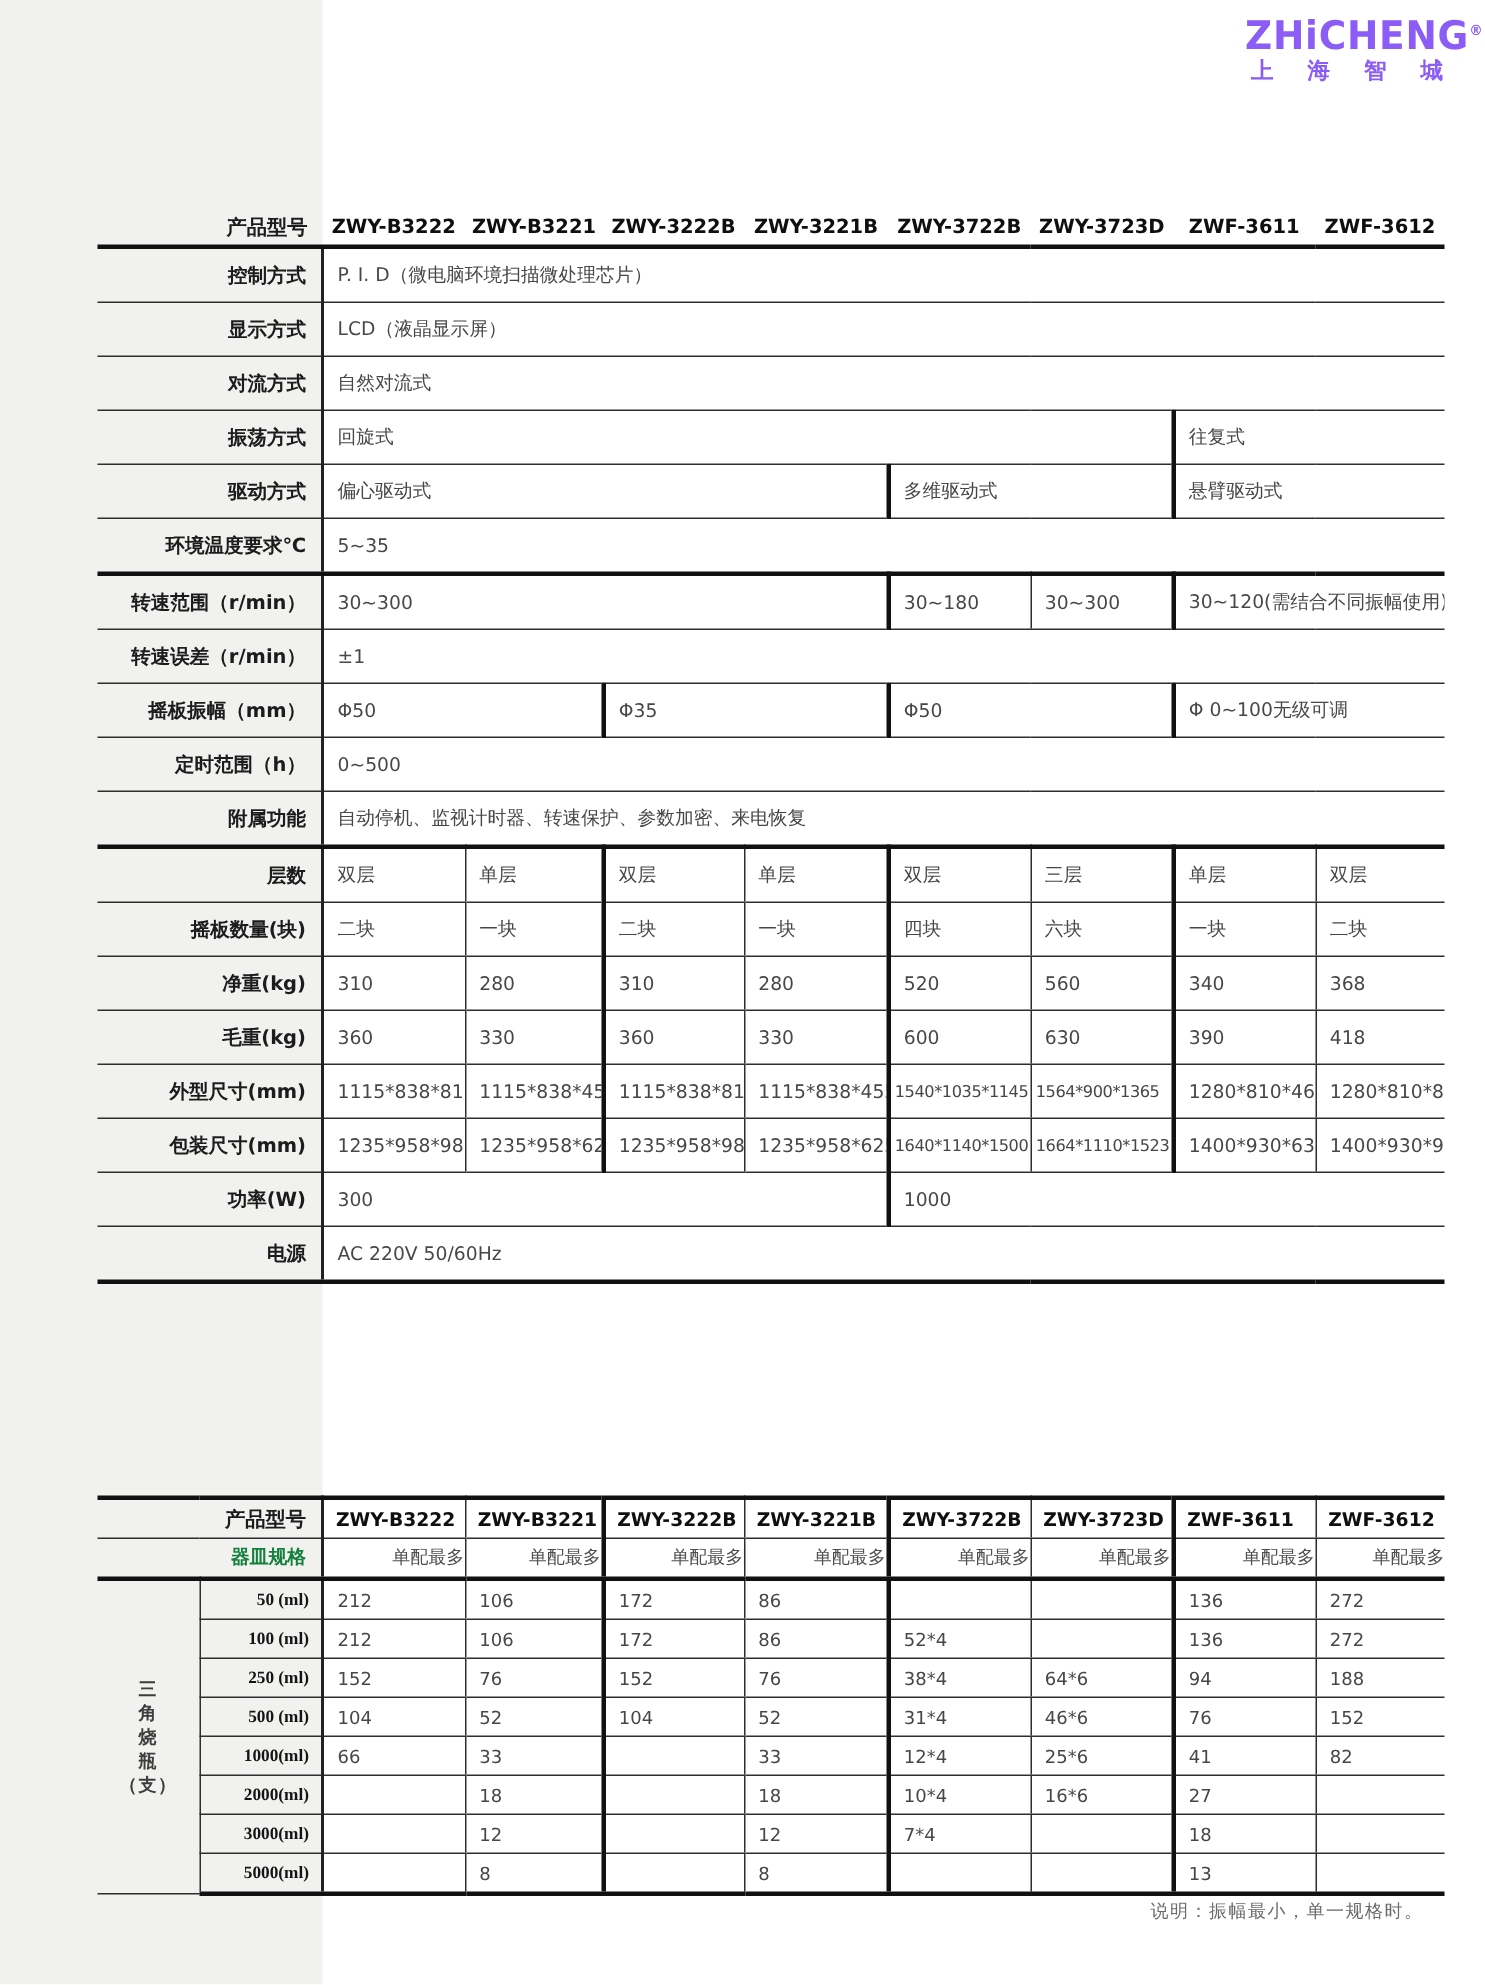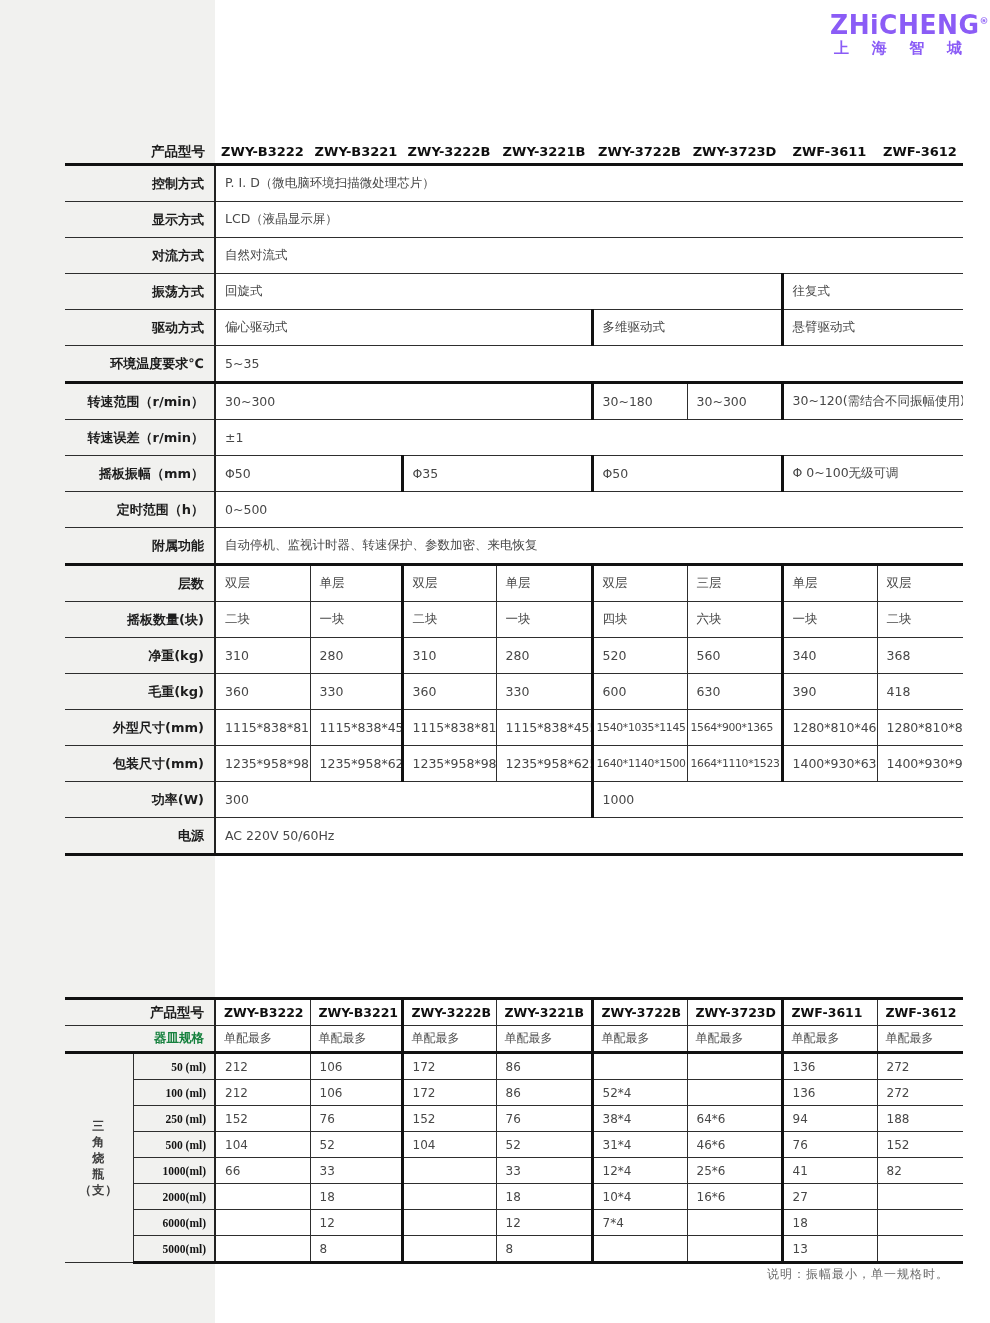--- a/index.html
+++ b/index.html
@@ -37,21 +37,21 @@
   .vt   { border-left:3px solid #111111; }
 
   
   .t2 { top:997px; width:898px; border-top:3px solid #111111; }
   .t2 tr > * { border-bottom:1px solid #2e2e2e; height:25px; padding:0; }
   .t2 tr.thick > * { border-bottom:3px solid #111111; }
   .t2 .lbl { text-align:right; padding-right:10px; font-size:13px; font-weight:700; color:#1c1c1c; }
   .t2 .hl { font-size:13.5px; }
   .t2 .sub { font-weight:700; color:#15803d; font-size:12.5px; }
   .t2 .model2 { font-size:12.5px; font-weight:700; color:#0f0f0f; text-align:left; padding-left:8px; }
-  .t2 td.subv { font-size:12px; color:#4f4f4f; text-align:left; padding-left:8px; }
+  .t2 td.subv { font-size:12px; color:#4f4f4f; text-align:right; padding-left:8px; }
   .t2 .speclbl { text-align:right; padding-right:8px; font-size:11.5px; font-weight:700;
     color:#141414; border-left:1px solid #2e2e2e;font-family:Liberation Serif, serif; }
   .t2 td.cap { font-size:12px; color:#474747; text-align:left; padding-left:9px; }
   .t2 .side { vertical-align:middle; text-align:center; }
   .sidechar { font-size:12px; color:#3d3d3d; line-height:16px; letter-spacing:1px; }
 
   .note { position:absolute; left:65px; top:1266px; width:884px; text-align:right;
     font-size:12px; color:#6b6b6b; letter-spacing:1px; }
 </style>
 </head>
@@ -327,21 +327,21 @@
         <td class="cap edge"></td>
         <td class="cap v">18</td>
         <td class="cap vt"></td>
         <td class="cap v">18</td>
         <td class="cap vt">10*4</td>
         <td class="cap v">16*6</td>
         <td class="cap vt">27</td>
         <td class="cap v"></td>
       </tr>
       <tr>
-        <th class="speclbl">6000(ml)</th>
+        <th class="speclbl">3000(ml)</th>
         <td class="cap edge"></td>
         <td class="cap v">12</td>
         <td class="cap vt"></td>
         <td class="cap v">12</td>
         <td class="cap vt">7*4</td>
         <td class="cap v"></td>
         <td class="cap vt">18</td>
         <td class="cap v"></td>
       </tr>
       <tr class="thick">

